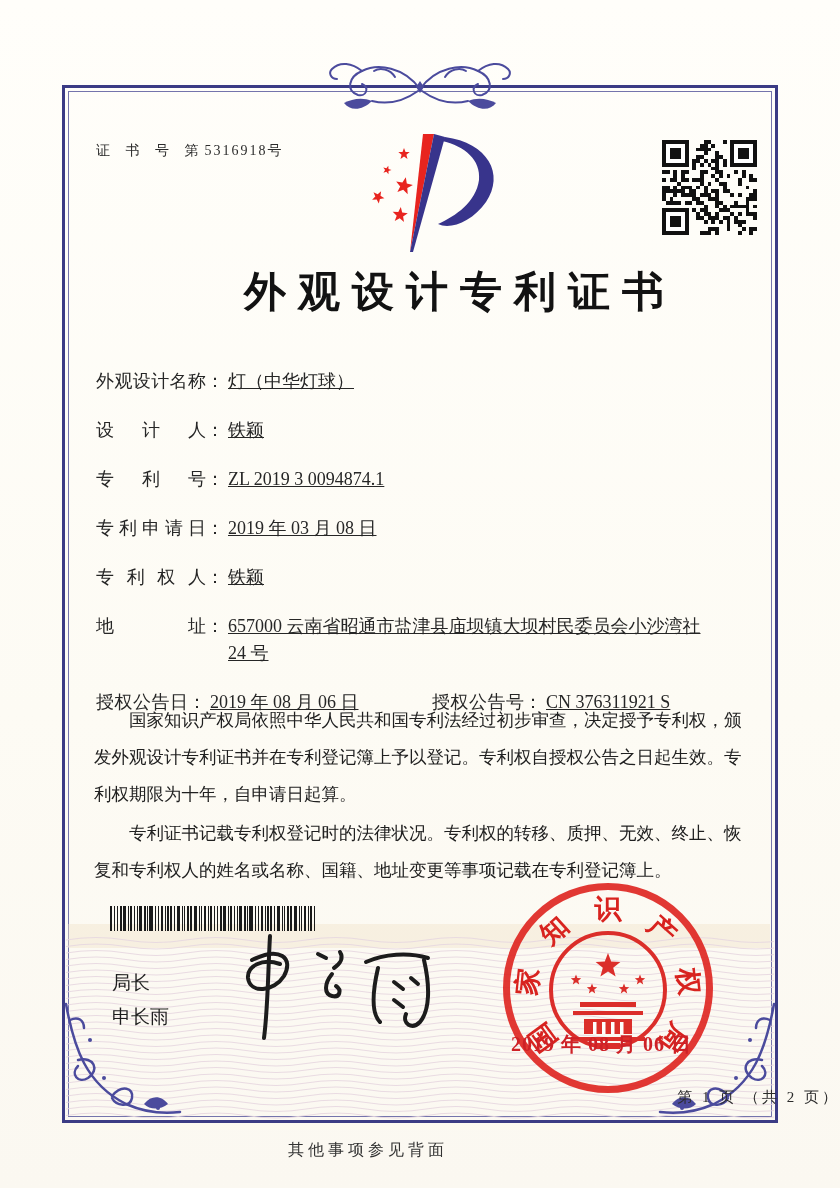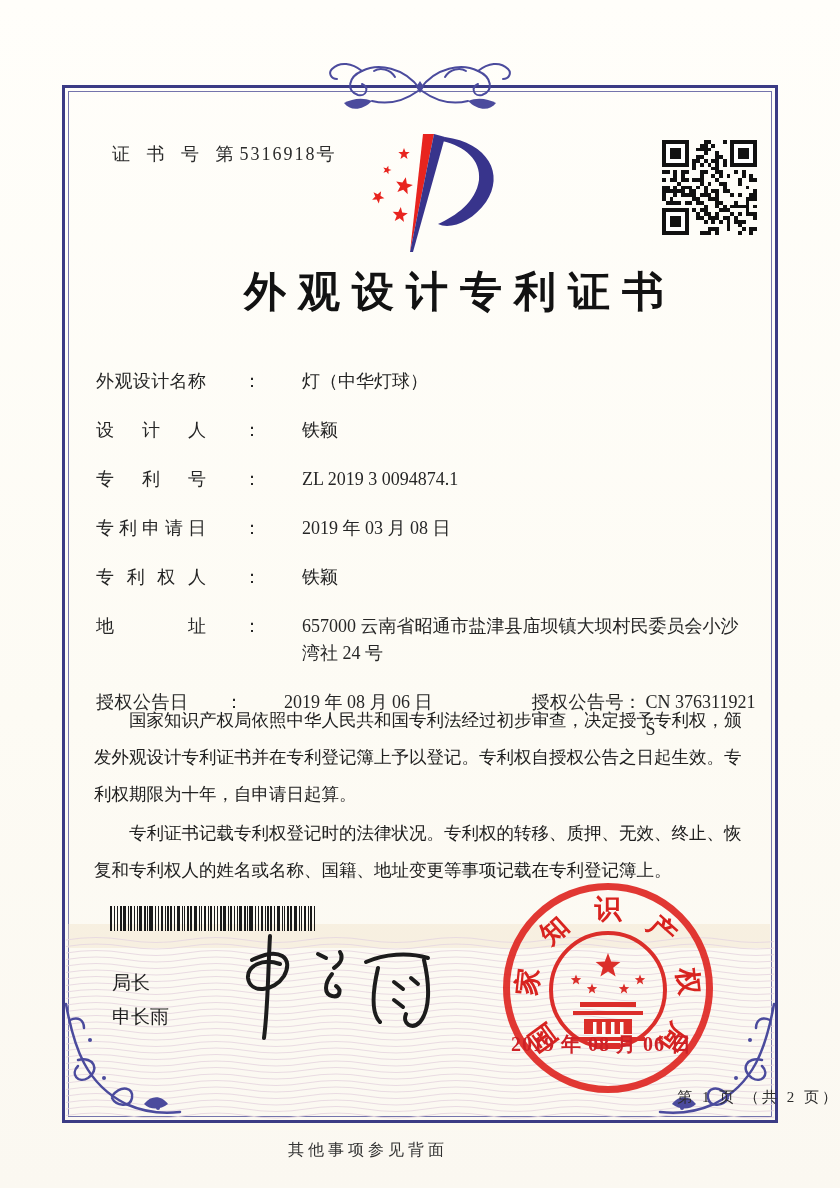--- a/index.html
+++ b/index.html
@@ -11,36 +11,36 @@
     overflow:hidden;
   }
   #page{position:relative;width:840px;height:1188px;background:linear-gradient(180deg,#fffefa 0%,#fdfbf4 60%,#fbf8f1 100%);}
   
   #frame{position:absolute;left:62px;top:85px;width:710px;height:1032px;border:3px solid #3b3b85;z-index:1;}
   #frame-inner{position:absolute;left:3px;top:3px;right:3px;bottom:3px;border:1px solid #7474ac;}
   
   #waves{position:absolute;left:66px;top:936px;width:708px;height:184px;z-index:1;}
   #tint-band{position:absolute;left:68px;top:924px;width:702px;height:24px;background:rgba(241,226,199,.42);z-index:1;}
   
-  #certno{position:absolute;left:112px;top:142px;font-size:18px;z-index:3;color:#2b2b2b;}
+  #certno{position:absolute;left:96px;top:142px;font-size:14px;z-index:3;color:#2b2b2b;}
   #certno .lbl{letter-spacing:6px;}
   #certno .num{letter-spacing:2px;}
   
   #logo{position:absolute;left:338px;top:126px;width:172px;height:132px;z-index:3;}
   
   #qr{position:absolute;left:662px;top:140px;width:95px;height:95px;z-index:3;}
   
   #title{position:absolute;left:0;top:264px;width:840px;text-align:center;font-size:42px;font-weight:700;letter-spacing:12px;color:#121212;z-index:3;padding-left:40px;}
   
   #fields{position:absolute;left:96px;top:368px;width:660px;z-index:3;font-size:18px;line-height:27px;}
-  .frow{display:flex;margin-bottom:22px;align-items:flex-start;gap:37px;}
+  .frow{display:flex;margin-bottom:22px;align-items:flex-start;}
   .flabel{display:inline-block;width:110px;text-align:justify;text-align-last:justify;flex:0 0 auto;}
   .flabel.w5{width:92px;}
   .fcolon{flex:0 0 auto;}
-  .fvalue{margin-left:4px;}
+  .fvalue{margin-left:4px;text-decoration:underline;}
   .fvalue.addr{width:480px;}
   .fvalue.wdate{width:196px;}
   .grant2{margin-left:26px;display:flex;}
   
   #body-text{position:absolute;left:92px;top:700px;width:660px;z-index:3;font-size:17.5px;line-height:37px;color:#202020;}
   #body-text p{margin:2px;text-indent:2em;}
   
   #barcode{position:absolute;left:110px;top:906px;width:212px;height:25px;z-index:2;}
   
   #signer-title{position:absolute;left:112px;top:970px;font-size:19px;z-index:2;color:#1e1e1e;}

